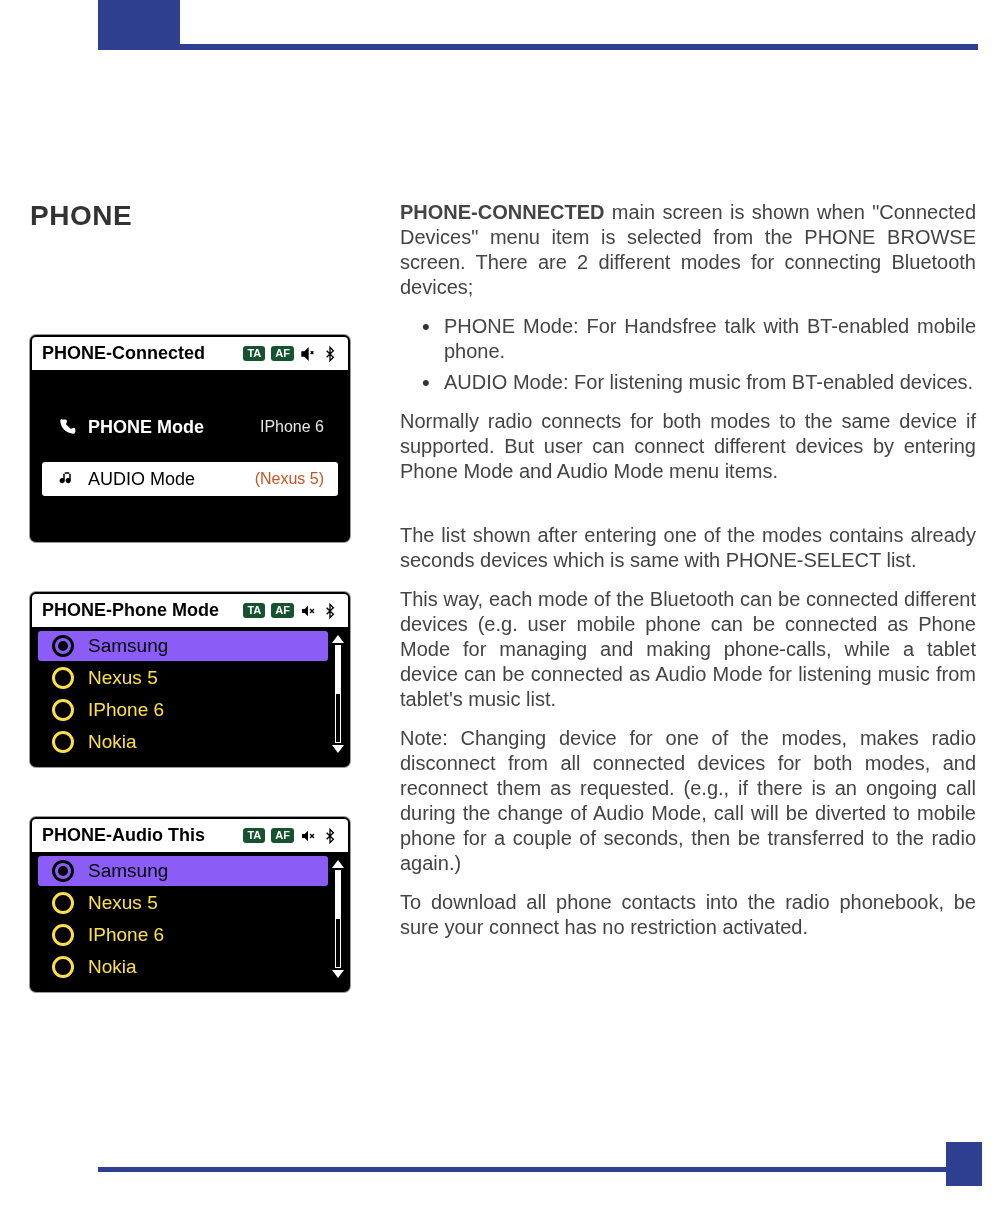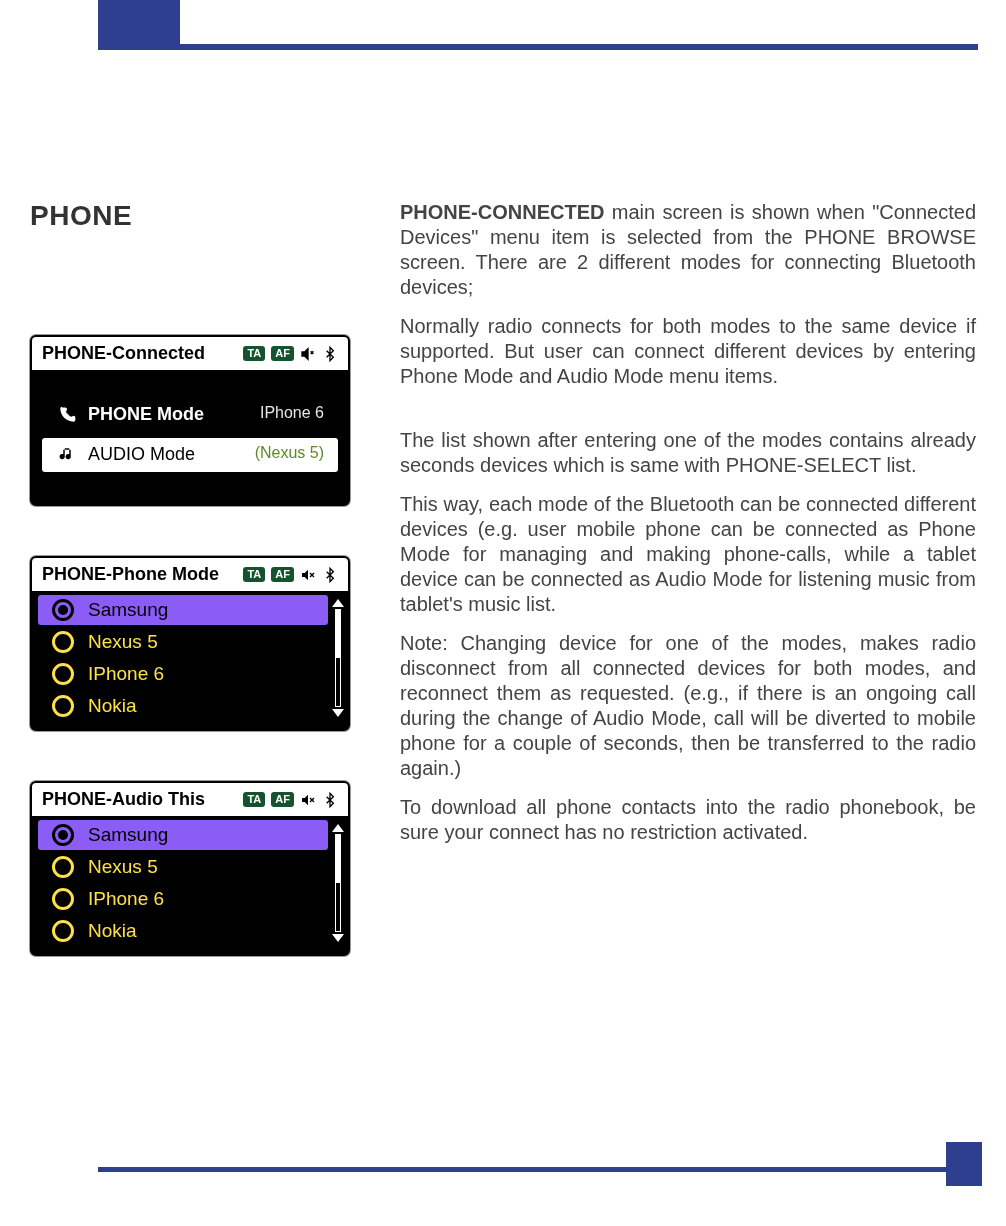--- a/index.html
+++ b/index.html
@@ -84,44 +84,45 @@
     color: #fff;
     font-size: 11px;
     font-weight: bold;
     padding: 2px 4px;
     border-radius: 3px;
     line-height: 1;
   }
   .icon-svg { width: 16px; height: 16px; }
   .mode-row {
     display: flex;
+    align-items: center;
     gap: 10px;
     color: #fff;
     font-size: 18px;
     padding: 6px 14px;
-    margin: 6px 10px;
+    margin: 18px 10px;
   }
   .mode-row.selected {
     background: #fff;
     color: #000;
     border-radius: 3px;
   }
   .mode-row .mode-icon {
     width: 22px;
     height: 22px;
     display: inline-flex;
     align-items: center;
     justify-content: center;
   }
   .mode-row .device-label {
     margin-left: auto;
     font-size: 16px;
     opacity: 0.9;
   }
-  .mode-row.selected .device-label { color: #4d7c0f; }
+  .mode-row.selected .device-label { color: #c2410c; }
   .spacer-row { height: 20px; }
   .list-body {
     position: relative;
     padding-right: 20px;
   }
   .list-row {
     display: flex;
     align-items: center;
     gap: 14px;
     color: #fde047;
@@ -334,20 +335,24 @@
         </div>
       </div>
     </div>
 
   </div>
 
   <div class="right-col">
     <p class="para">
       <b>PHONE-CONNECTED</b><span> main screen is shown when "Connected Devices" menu item is selected from the PHONE BROWSE screen. There are 2 different modes for connecting Bluetooth devices;</span>
     </p>
+    <ul class="bullets">
+      <li>PHONE Mode: For Handsfree talk with BT-enabled mobile phone.</li>
+      <li>AUDIO Mode: For listening music from BT-enabled devices.</li>
+    </ul>
     <p class="para">Normally radio connects for both modes to the same device if supported. But user can connect different devices by entering Phone Mode and Audio Mode menu items.</p>
     <br>
     <p class="para">The list shown after entering one of the modes contains already seconds devices which is same with PHONE-SELECT list.</p>
     <p class="para">This way, each mode of the Bluetooth can be connected different devices (e.g. user mobile phone can be connected as Phone Mode for managing and making phone-calls, while a tablet device can be connected as Audio Mode for listening music from tablet's music list.</p>
     <p class="para">Note: Changing device for one of the modes, makes radio disconnect from all connected devices for both modes, and reconnect them as requested. (e.g., if there is an ongoing call during the change of Audio Mode, call will be diverted to mobile phone for a couple of seconds, then be transferred to the radio again.)</p>
     <p class="para">To download all phone contacts into the radio phonebook, be sure your connect has no restriction activated.</p>
   </div>
 </div>
 
 </body></html>

